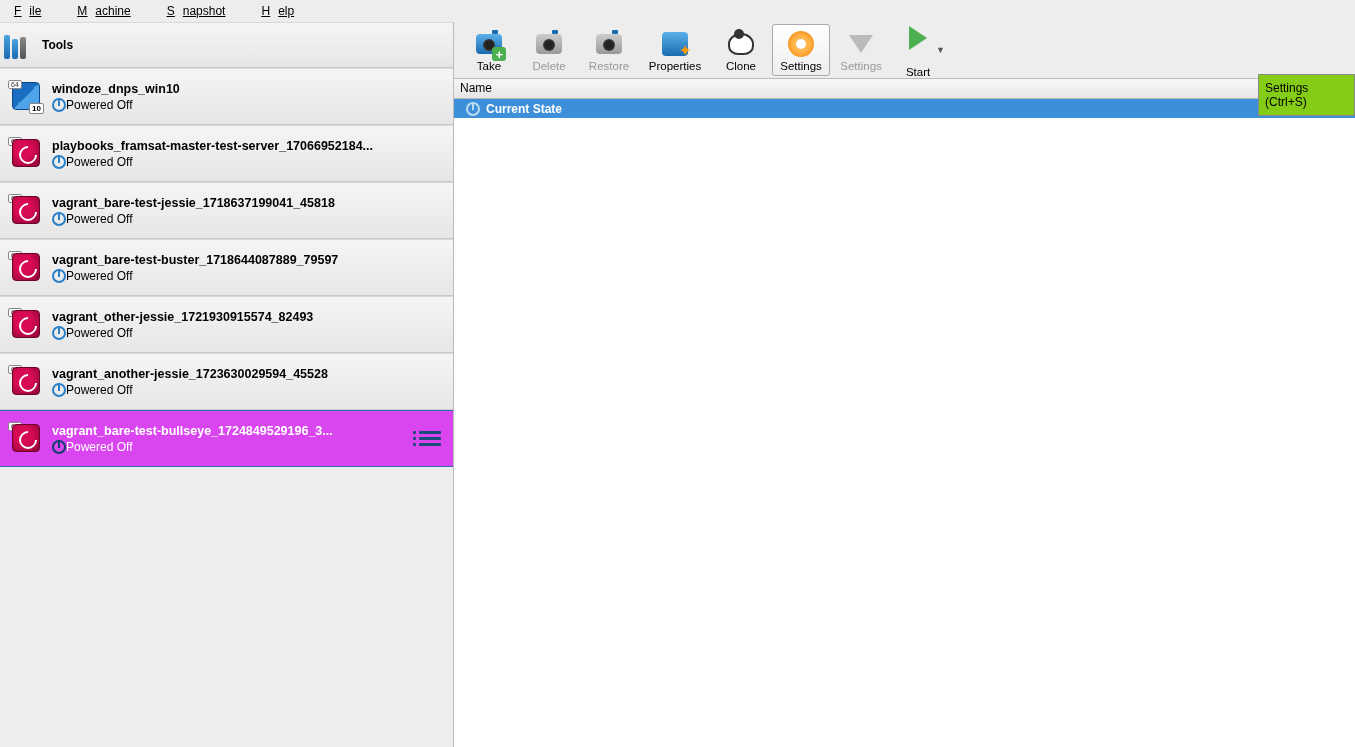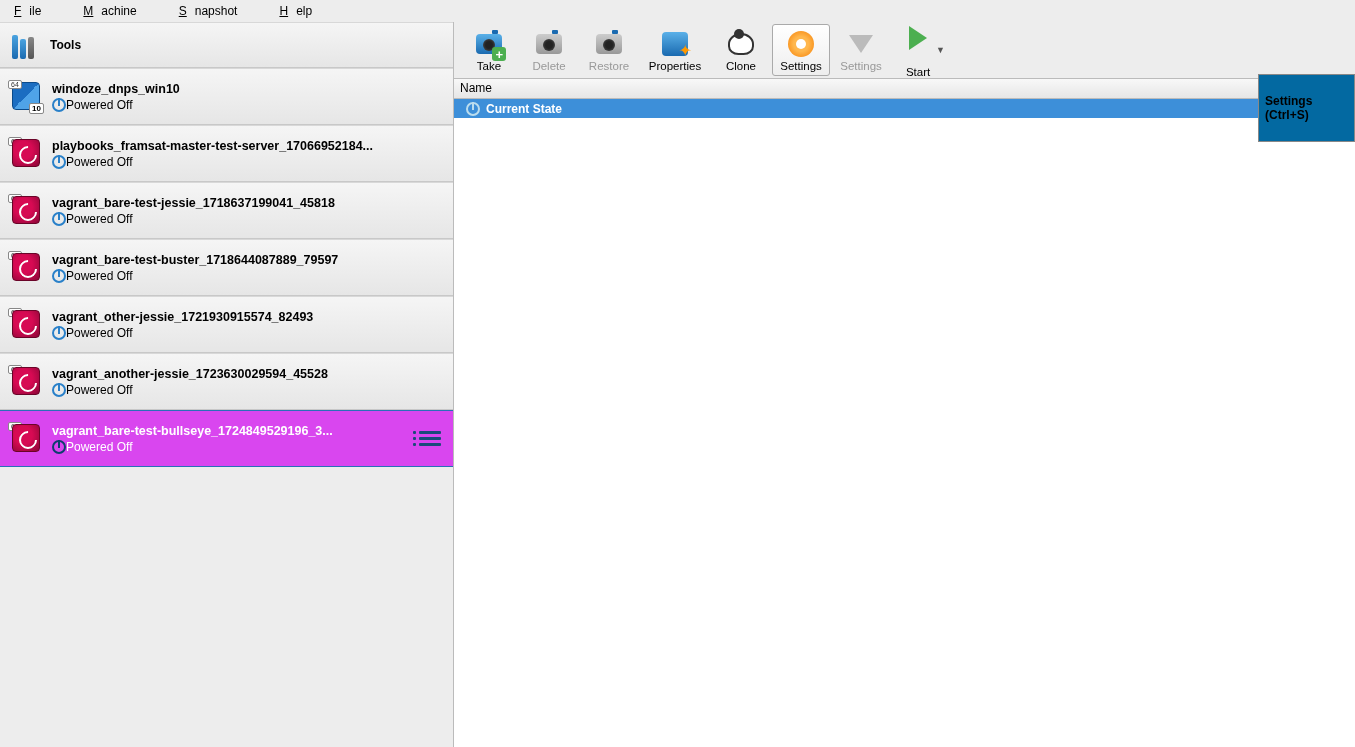--- a/index.html
+++ b/index.html
@@ -1,25 +1,25 @@
 <!DOCTYPE html>
 <html><head>
 <meta charset="utf-8">
 <style>
 * { box-sizing: border-box; margin: 0; padding: 0; font-family: sans-serif; }
 body { width: 1355px; height: 747px; background: #ededed; font-size: 12px; overflow: hidden; }
 
-.menubar { height: 22px; background: #ededed; display: flex; align-items: center; padding: 0 6px; gap: 18px; }
+.menubar { height: 22px; background: #ededed; display: flex; align-items: center; padding: 0 6px; gap: 12px; text-decoration: underline; }
 .menubar span { padding: 2px 8px; cursor: pointer; }
 .menubar span u { text-decoration: underline; }
 
 .main { display: flex; height: calc(100% - 22px); }
 
 .left { width: 454px; border-right: 1px solid #bbb; display: flex; flex-direction: column; background: #ededed; }
-.tools-header { height: 46px; display: flex; align-items: center; gap: 10px; padding: 0 12px; border-top: 1px solid #d8d8d8; border-bottom: 1px solid #c8c8c8; background: linear-gradient(#f5f5f5,#e6e6e6); }
+.tools-header { height: 46px; display: flex; align-items: center; gap: 10px; padding: 0 4px; border-top: 1px solid #d8d8d8; border-bottom: 1px solid #c8c8c8; background: linear-gradient(#f5f5f5,#e6e6e6); }
 .tools-icon { width: 28px; height: 28px; display: flex; gap: 2px; align-items: flex-end; }
 .tools-icon div { width: 6px; background: linear-gradient(#4aa3e0,#1a6ab0); border-radius: 2px; }
 .tools-icon div:nth-child(1){height:24px;} .tools-icon div:nth-child(2){height:20px;} .tools-icon div:nth-child(3){height:22px;background:linear-gradient(#888,#555);}
 
 .vm-list { flex: 1; background: #ededed; overflow: hidden; }
 .vm-item { height: 57px; display: flex; align-items: center; padding: 0 12px; gap: 10px; border-top: 1px solid #d8d8d8; border-bottom: 1px solid #c8c8c8; background: linear-gradient(#f5f5f5,#e6e6e6); cursor: pointer; }
 .vm-item.selected { background: #d946ef; color: #fff; border-color: #2a6fb8; }
 .vm-icon { width: 30px; height: 30px; position: relative; flex-shrink: 0; }
 .vm-icon .badge { position: absolute; top: -2px; left: -4px; font-size: 7px; background: #fff; border: 1px solid #888; padding: 0 2px; border-radius: 2px; color: #333; }
 .vm-icon .os { width: 28px; height: 28px; border-radius: 4px; }
@@ -54,21 +54,21 @@
 .props{width:26px;height:24px;background:linear-gradient(#5ab0e8,#1a6ab0);border-radius:4px;position:relative;}
 .props::after{content:"✦";position:absolute;bottom:-4px;right:-4px;color:#ff9800;font-size:16px;}
 .sheep{width:26px;height:22px;background:#fff;border:2px solid #333;border-radius:50% 50% 40% 40%;position:relative;}
 .sheep::before{content:"";position:absolute;top:-6px;left:4px;width:10px;height:10px;background:#333;border-radius:50%;}
 .gear{width:26px;height:26px;background:radial-gradient(circle,#ffb74d 40%,#f57c00 100%);border-radius:50%;position:relative;}
 .gear::before{content:"";position:absolute;top:8px;left:8px;width:10px;height:10px;background:#fff;border-radius:50%;}
 .arrow-down{width:0;height:0;border-left:12px solid transparent;border-right:12px solid transparent;border-top:18px solid #bbb;}
 .arrow-right{width:0;height:0;border-top:12px solid transparent;border-bottom:12px solid transparent;border-left:18px solid #4caf50;}
 .dropdown-arrow{font-size:9px;color:#555;margin-left:2px;}
 
-.tooltip { position: absolute; top: 52px; left: 804px; background: #0369a1; border: 1px solid #888; padding: 19px 6px; font-size: 12px; z-index: 10; color:#000;font-weight:bold;}
+.tooltip { position: absolute; top: 52px; left: 804px; background: #84cc16; border: 1px solid #888; padding: 6px 6px; font-size: 12px; z-index: 10; color:#000;}
 
 .cols { height: 20px; background: linear-gradient(#f8f8f8,#e6e6e6); border-bottom: 1px solid #bbb; display: flex; }
 .col-name { flex: 1; padding: 2px 6px; border-right: 1px solid #ccc; }
 .col-taken { width: 48px; padding: 2px 6px; border-left:1px solid #fff;}
 
 .snap-area { flex:1; background:#fff;}
 .snap-row { height: 19px; background: #3d8fd9; color: #fff; display: flex; align-items: center; padding-left: 12px; gap: 6px; font-weight: bold; font-size: 12px;}
 .snap-row .power-icon{border-color:#bde;}
 .snap-row .power-icon::after{background:#bde;}
 </style>

